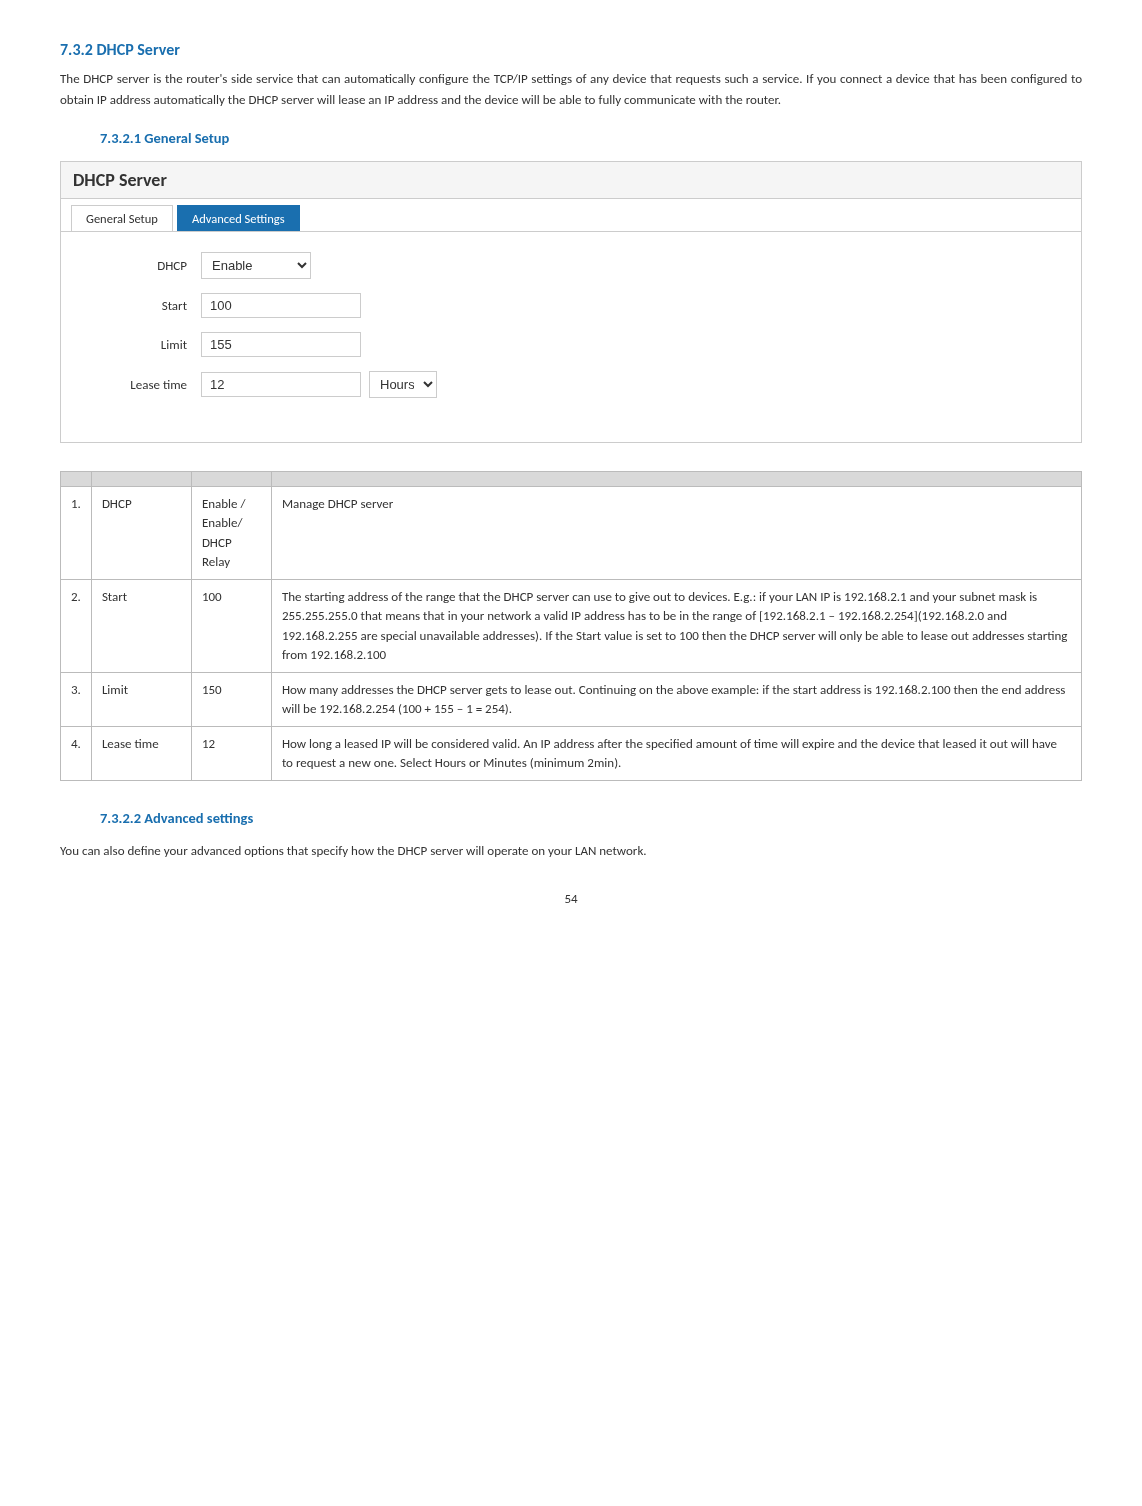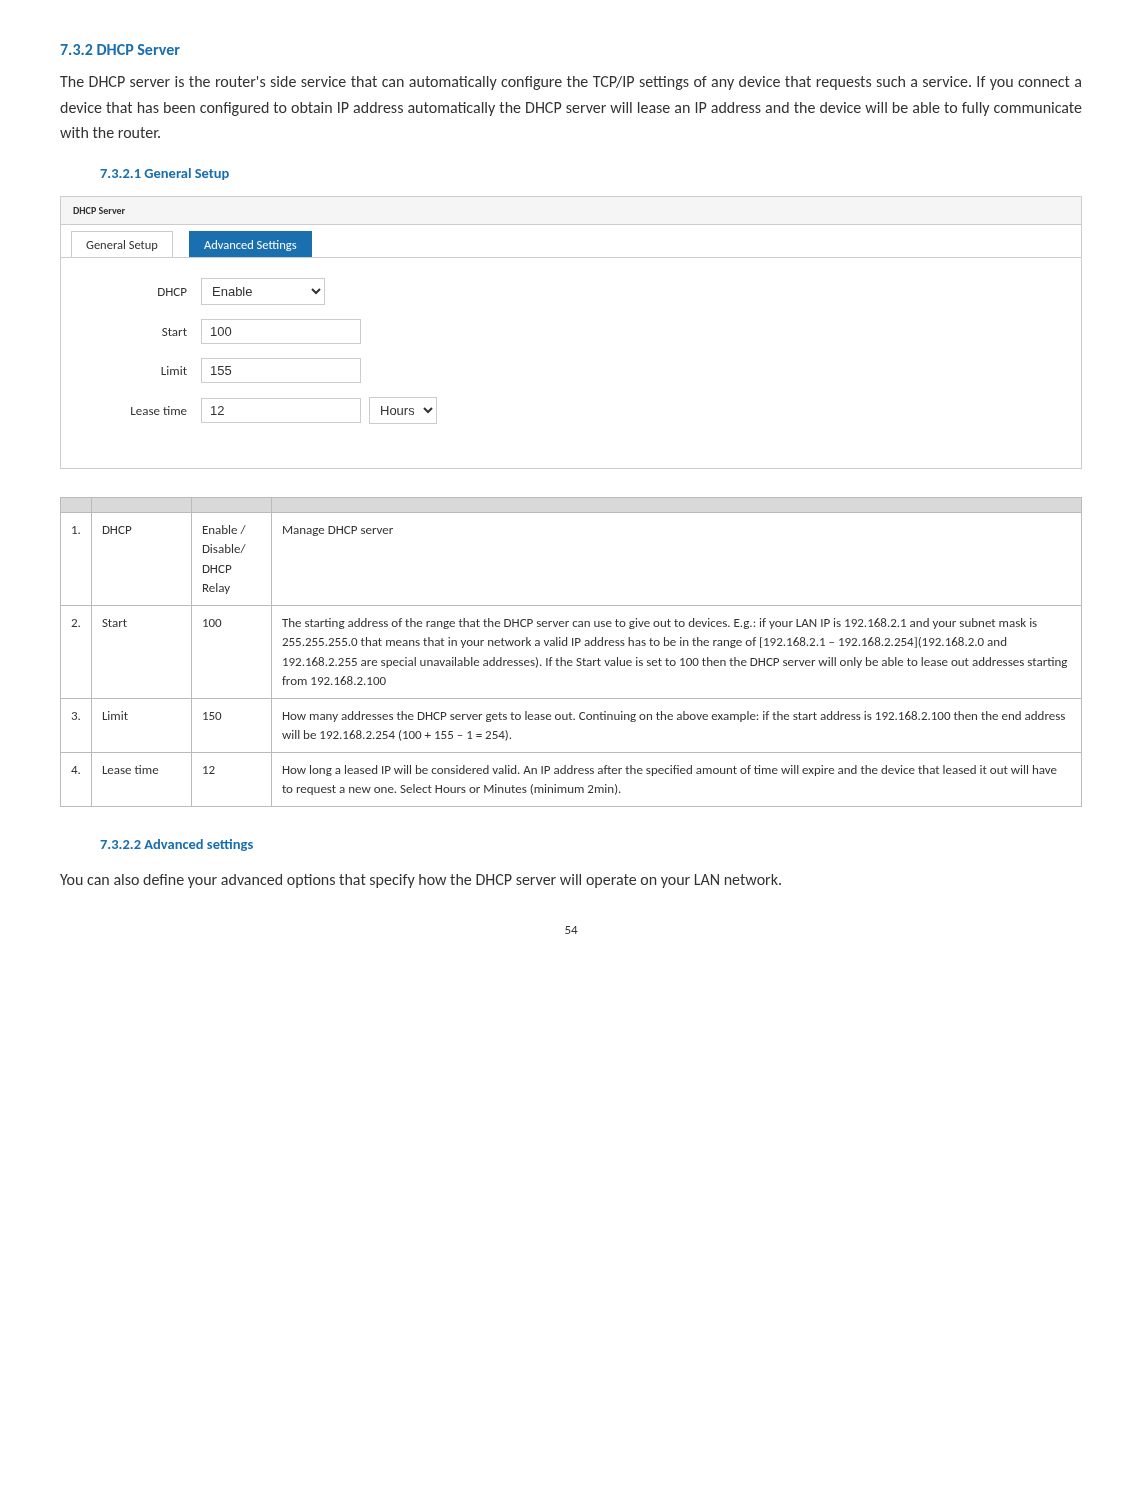--- a/index.html
+++ b/index.html
@@ -17,21 +17,21 @@
       font-size: 15px;
       font-weight: bold;
       margin-bottom: 10px;
     }
 
     .section-heading-top {
       font-size: 16px;
     }
 
     .body-text {
-      font-size: 16px;
+      font-size: 13px;
       line-height: 1.6;
       margin-bottom: 18px;
       text-align: justify;
     }
 
     .sub-heading {
       color: #1a6faf;
       font-size: 14.5px;
       font-weight: bold;
       margin-bottom: 14px;
@@ -44,31 +44,31 @@
       border: 1px solid #ccc;
       margin-bottom: 28px;
       margin-left: 0;
       margin-right: 0;
     }
 
     .dhcp-box-header {
       background: #f5f5f5;
       border-bottom: 1px solid #ccc;
       padding: 7px 12px;
-      font-size: 10px;
+      font-size: 18px;
       font-weight: bold;
       color: #333;
     }
 
     .dhcp-tabs {
       display: flex;
       border-bottom: 1px solid #ccc;
       padding: 6px 10px 0 10px;
       background: #fff;
-      gap: 16px;
+      gap: 4px;
     }
 
     .tab {
       padding: 5px 14px;
       font-size: 12.5px;
       border: 1px solid #ccc;
       border-bottom: none;
       cursor: pointer;
       background: #fff;
       color: #333;
@@ -105,21 +105,21 @@
       padding: 4px 8px;
       font-size: 13px;
       width: 160px;
       color: #333;
     }
 
     .form-select {
       border: 1px solid #ccc;
       padding: 4px 6px;
       font-size: 13px;
-      width: 124px;
+      width: 110px;
       color: #333;
       background: #fff;
     }
 
     .form-select-small {
       width: 68px;
       margin-left: 8px;
     }
 
     
@@ -218,21 +218,21 @@
       <th class="col-num"></th>
       <th class="col-field"></th>
       <th class="col-value"></th>
       <th class="col-desc"></th>
     </tr>
   </thead>
   <tbody id="table-body">
   <tr>
       <td>1.</td>
       <td>DHCP</td>
-      <td>Enable / Disable/ DHCP Relay</td>
+      <td>Enable / Enable/ DHCP Relay</td>
       <td>Manage DHCP server</td>
     </tr>
       <tr>
       <td>2.</td>
       <td>Start</td>
       <td>100</td>
       <td>The starting address of the range that the DHCP server can use to give out to devices. E.g.: if your LAN IP is 192.168.2.1 and your subnet mask is 255.255.255.0 that means that in your network a valid IP address has to be in the range of [192.168.2.1 – 192.168.2.254](192.168.2.0 and 192.168.2.255 are special unavailable addresses). If the Start value is set to 100 then the DHCP server will only be able to lease out addresses starting from 192.168.2.100</td>
     </tr>
       <tr>
       <td>3.</td>

